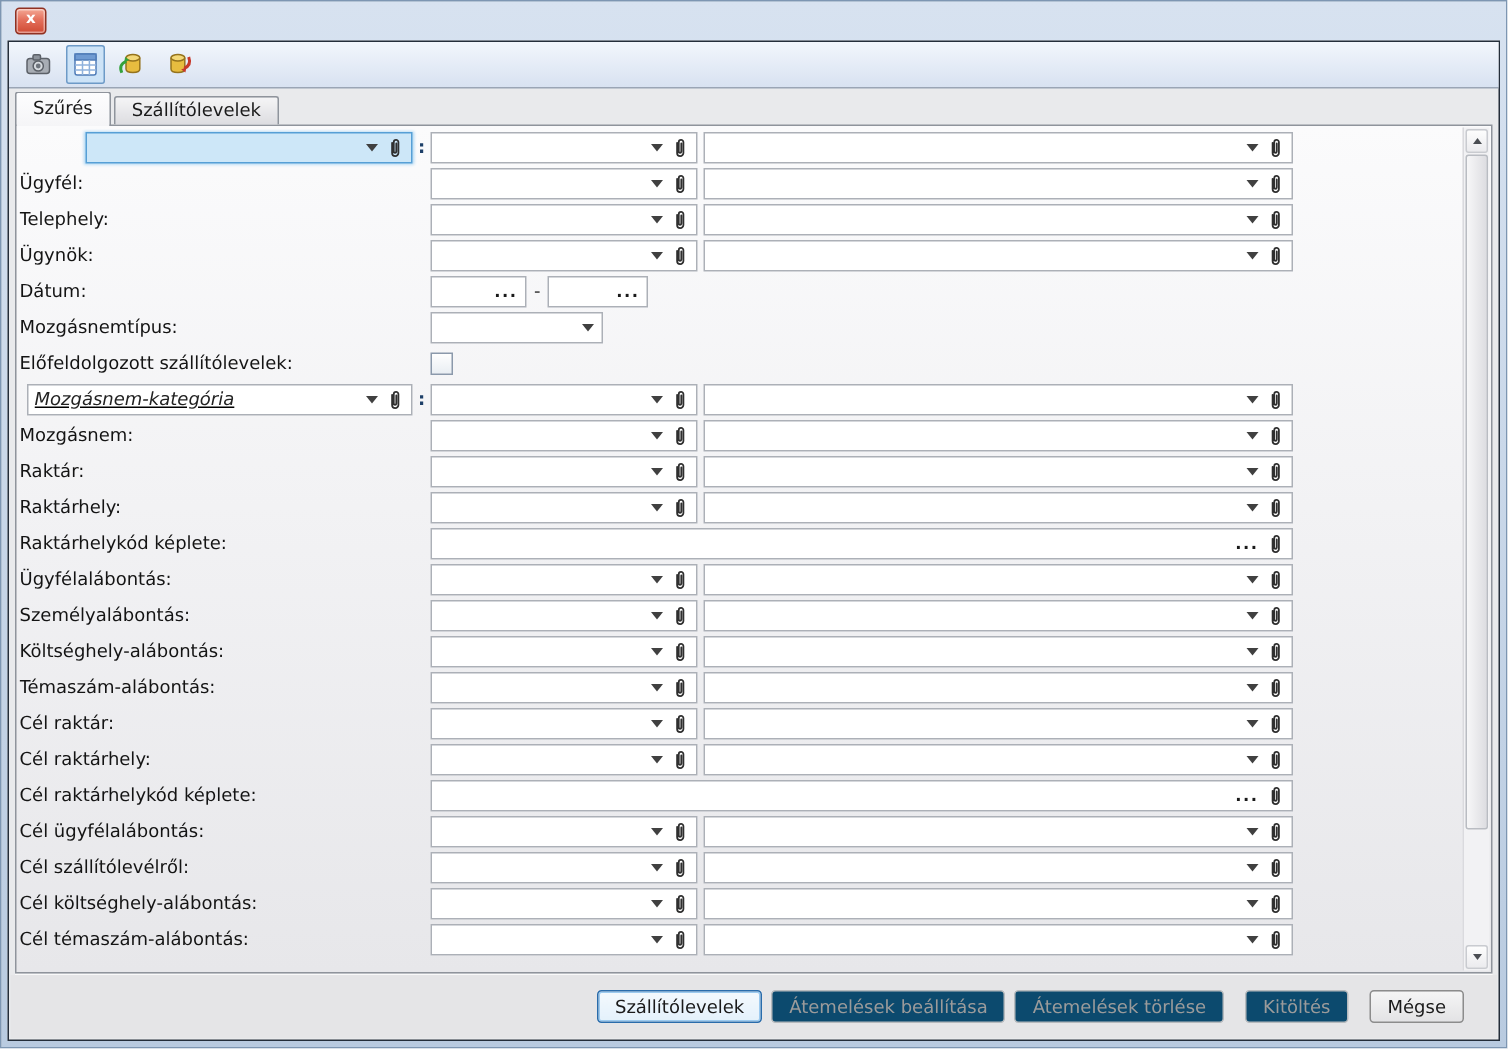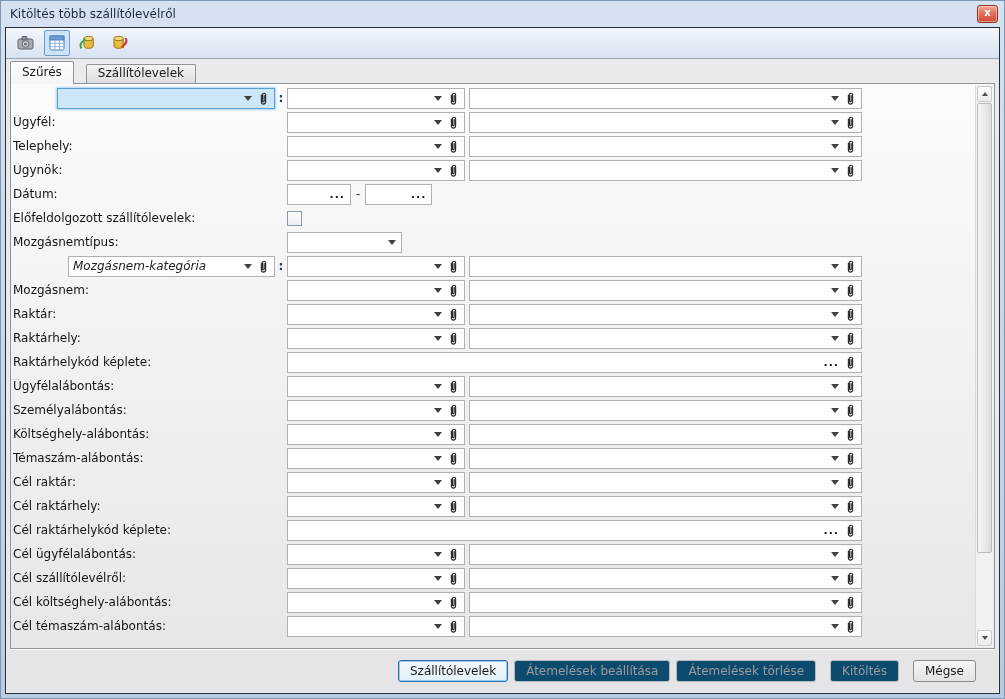--- a/index.html
+++ b/index.html
@@ -15,41 +15,41 @@
   .inner{position:absolute;left:4px;right:4px;top:26px;bottom:4px;background:#e9eaec;border:1px solid #242e3a;}
 
   
   .toolbar{position:absolute;top:0;left:0;right:0;height:30px;display:flex;align-items:center;
     gap:5px;padding-left:7px;background:linear-gradient(#f2f6fc,#d8e2f1);border-bottom:1px solid #9aa5b5;}
   .tool{width:24px;height:24px;display:flex;align-items:center;justify-content:center;
     border:1px solid transparent;border-radius:2px;}
   .tool.selected{background:#cde3f7;border-color:#6d9ac7;}
 
   
-  .tabstrip{position:absolute;top:33px;left:4px;height:22px;display:flex;align-items:flex-end;gap:12px;z-index:4;}
+  .tabstrip{position:absolute;top:33px;left:4px;height:22px;display:flex;align-items:flex-end;gap:2px;z-index:4;}
   .tab{box-sizing:border-box;height:19px;line-height:17px;padding:0 11px;border:1px solid #8f949c;border-bottom:none;
     border-radius:2px 2px 0 0;background:linear-gradient(#f5f5f6,#dcdce0);color:#1a1a1a;white-space:nowrap;}
   .tab.active{height:23px;line-height:21px;margin-bottom:-1px;z-index:5;position:relative;
     background:linear-gradient(#fdfdfe,#f5f5f7);}
 
   
   .tabpanel{position:absolute;left:4px;right:4px;top:55px;bottom:44px;border:1px solid #8f949c;
     background:linear-gradient(180deg,#fbfbfc 0%,#f2f2f4 45%,#e7e7ea 100%);box-shadow:0 1px 0 #fafafa;}
   .form{position:absolute;left:2px;top:2px;right:19px;bottom:0;overflow:hidden;}
 
   .row{display:flex;align-items:center;height:24px;}
   .lbl{flex:0 0 262px;margin-right:12px;color:#141414;white-space:nowrap;overflow:hidden;}
   .lblcell{flex:0 0 262px;display:flex;justify-content:flex-end;}
   .colon{flex:0 0 12px;text-align:center;font-weight:700;color:#1d3f68;}
   .combo,.field{box-sizing:border-box;height:21px;background:#fff;border:1px solid #acb0b7;
     display:flex;align-items:center;padding:0 5px 0 4px;}
   .combo.mid{width:178px;margin-right:4px;}
   .combo.wide{width:393px;}
   .combo.sel{width:218px;background:#cde7f8;border-color:#569fd6;box-shadow:0 0 2px 1px #a9d4f2;}
-  .combo.cat{width:207px;}
+  .combo.cat{width:257px;text-decoration:underline;}
   .combo.small{width:115px;}
   .cval{flex:1;overflow:hidden;white-space:nowrap;}
   .cat .cval{font-style:italic;color:#222;}
   .arr{width:0;height:0;border-left:4px solid transparent;border-right:4px solid transparent;
     border-top:5px solid #404040;margin-left:6px;flex:0 0 auto;}
   .clip{margin-left:6px;flex:0 0 auto;}
   .field.date{width:64px;}
   .field.date2{width:67px;}
   .dots{font-weight:700;letter-spacing:1px;color:#1a1a1a;font-size:11px;line-height:9px;margin-left:6px;}
   .dash{margin:0 5px;color:#333;}
@@ -79,21 +79,20 @@
 <body>
 
 <svg width="0" height="0" style="position:absolute">
   <symbol id="sym-clip" viewBox="0 0 11 15">
     <path d="M3.4 4.2 V11 a2.1 2.1 0 0 0 4.2 0 V3.8 a1.55 1.55 0 0 0 -3.1 0 V10 a0.85 0.85 0 0 0 1.7 0 V4.6" fill="none" stroke="#2f2f2f" stroke-width="1.2" stroke-linecap="round"></path>
   </symbol>
 </svg>
 
 <div class="window">
   <div class="titlebar">
-    <span class="title">Kitöltés több szállítólevélről</span>
     <span class="close">x</span>
   </div>
 
   <div class="inner">
 
     <div class="toolbar">
       <span class="tool">
         <svg width="20" height="20" viewBox="0 0 20 20">
           <rect x="2" y="6" width="15" height="10" rx="2" fill="#a8adb4" stroke="#5c6168"></rect>
           <rect x="6" y="3.5" width="5" height="3.5" rx="1" fill="#8d939b" stroke="#5c6168"></rect>
@@ -226,30 +225,30 @@
             <span class="dots">...</span>
           </div>
           <span class="dash">-</span>
           <div class="field date2">
             <span class="cval"></span>
             <span class="dots">...</span>
           </div>
         </div>
 
         <div class="row">
+          <div class="lbl">Mozgásnemtípus:</div>
+          <div class="combo small">
+            <span class="cval"></span>
+            <span class="arr"></span>
+          </div>
+        </div>
+
+        <div class="row">
           <div class="lbl">Előfeldolgozott szállítólevelek:</div>
           <span class="checkbox"></span>
-        </div>
-
-        <div class="row">
-          <div class="lbl">Mozgásnemtípus:</div>
-          <div class="combo small">
-            <span class="cval"></span>
-            <span class="arr"></span>
-          </div>
         </div>
 
         <div class="row">
           <div class="lblcell">
             <div class="combo cat">
               <span class="cval">Mozgásnem-kategória</span>
               <span class="arr"></span>
               <svg class="clip" width="11" height="15" viewBox="0 0 11 15">
                   <use href="#sym-clip"></use>
                 </svg>

